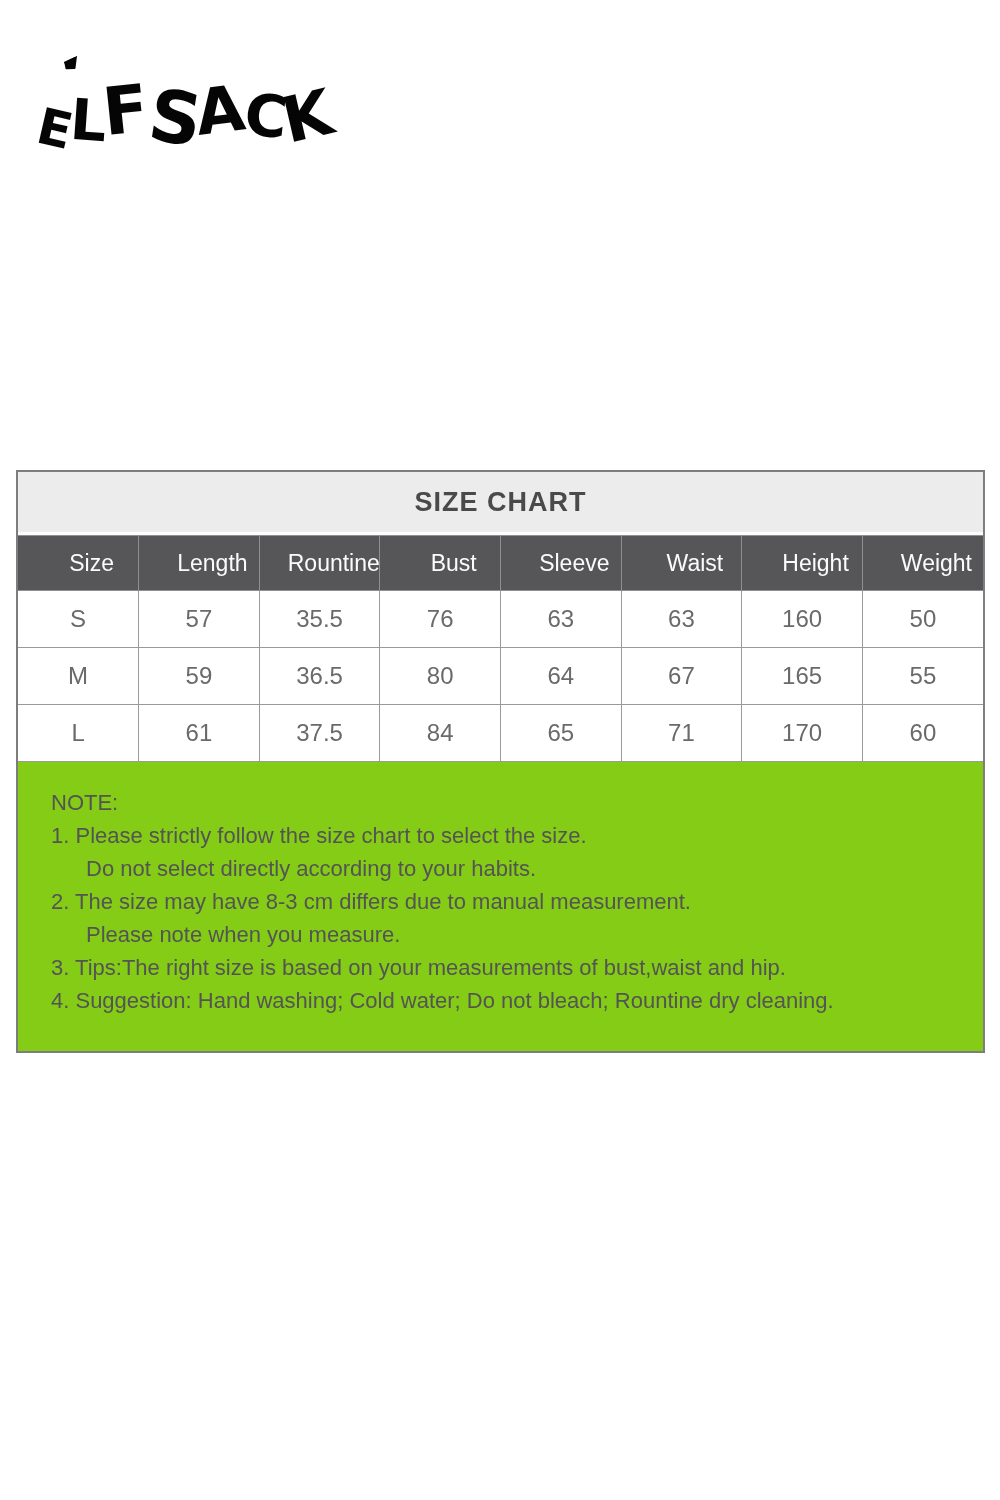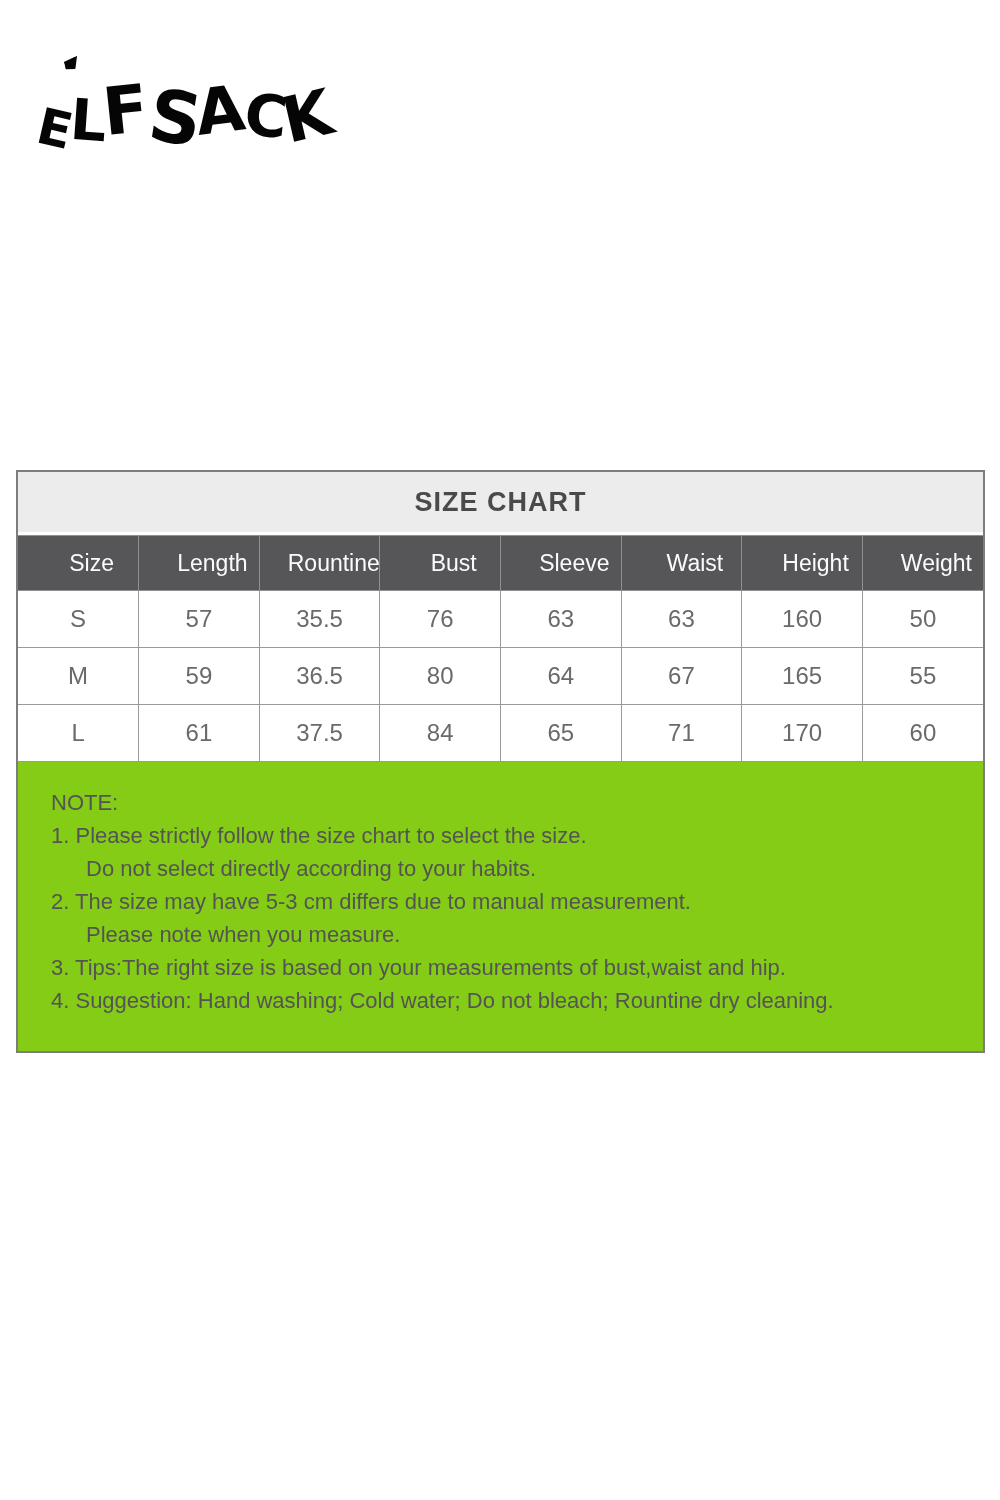--- a/index.html
+++ b/index.html
@@ -157,21 +157,21 @@
             <td data-interactable="false">60</td>
           </tr>
         </tbody>
     </table>
 
     <div class="notes" data-interactable="false">
       <div class="note-line" data-interactable="false">NOTE:</div>
       <div id="note-lines" data-interactable="false">
           <div class="note-line" data-interactable="false">1. Please strictly follow the size chart to select the size.</div>
           <div class="note-line indent" data-interactable="false">Do not select directly according to your habits.</div>
-          <div class="note-line" data-interactable="false">2. The size may have 5-3 cm differs due to manual measurement.</div>
+          <div class="note-line" data-interactable="false">2. The size may have 8-3 cm differs due to manual measurement.</div>
           <div class="note-line indent" data-interactable="false">Please note when you measure.</div>
           <div class="note-line" data-interactable="false">3. Tips:The right size is based on your measurements of bust,waist and hip.</div>
           <div class="note-line" data-interactable="false">4. Suggestion: Hand washing; Cold water; Do not bleach; Rountine dry cleaning.</div>
         </div>
     </div>
 
   </div>
 </div>
 
 </body></html>

